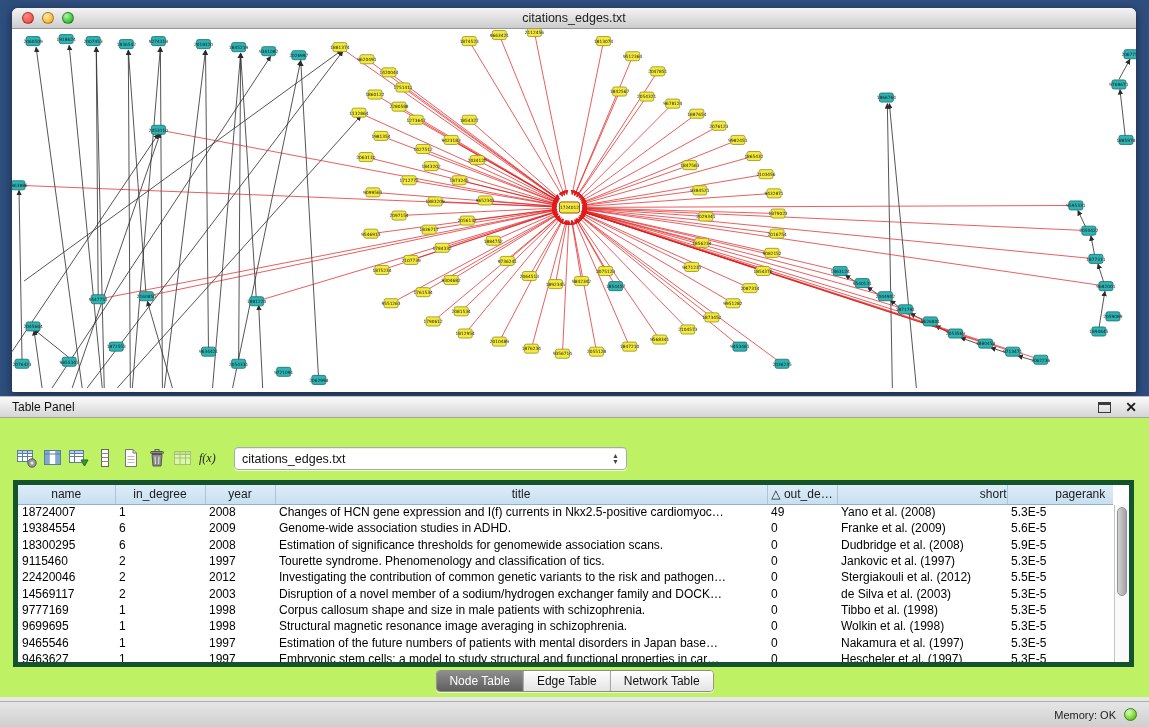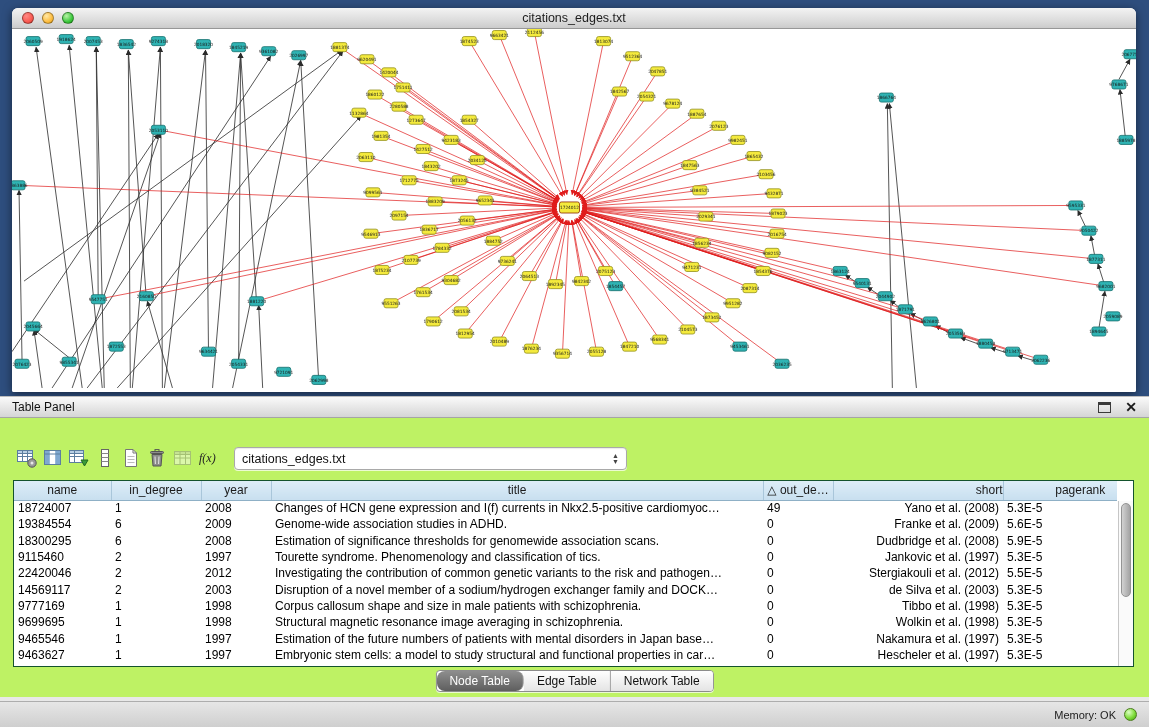--- a/index.html
+++ b/index.html
@@ -35,39 +35,39 @@
   .float-icon{width:13px;height:11px;border:1px solid #3a3a3a;border-top-width:3px;margin-right:14px;display:inline-block;}
   .close-icon{font-size:14px;font-weight:bold;color:#1a1a1a;line-height:1;cursor:default;}
 
   .toolbar{position:absolute;left:14px;top:46px;height:28px;display:flex;align-items:flex-end;gap:0;}
   .tool{width:26px;height:24px;display:inline-flex;align-items:center;justify-content:center;}
   .combo{display:flex;align-items:center;width:393px;height:23px;background:#fff;border:1px solid #a9a9a9;
     border-radius:4px;margin-left:12px;padding:0 7px;font-size:12.5px;color:#111;
     box-shadow:inset 0 1px 1px rgba(0,0,0,.08), 0 1px 0 rgba(255,255,255,.7);}
   .combo .arrows{margin-left:auto;display:flex;flex-direction:column;line-height:6px;font-size:7px;color:#444;text-align:center;}
 
-  .table-wrap{position:absolute;left:13px;right:15px;top:84px;height:187px;background:#fff;border:1px solid #14532d;overflow:hidden;}
+  .table-wrap{position:absolute;left:13px;right:15px;top:84px;height:187px;background:#fff;border:5px solid #14532d;overflow:hidden;}
   table{border-collapse:collapse;table-layout:fixed;width:calc(100% - 16px);}
   th{height:19px;font-weight:normal;font-size:12px;color:#1b1b1b;text-align:center;
      background:linear-gradient(#ddedf8,#c8dfef);border-right:1px solid #a9c6da;border-bottom:1px solid #8fb0c6;
      white-space:nowrap;overflow:hidden;}
   th:last-child{border-right:none;padding-left:40px;}
   td{height:16.3px;font-size:12px;color:#000;padding:0 4px;white-space:nowrap;overflow:hidden;}
   .col-name{width:97px;}.col-in_degree{width:90px;}.col-year{width:70px;}.col-title{width:492px;}
   .col-out_degree{width:70px;}.col-short{width:170px;text-align:right;}.col-pagerank{width:auto;}
-  td.col-short{text-align:right;}
+  td.col-short{text-align:left;}
   .vscroll{position:absolute;top:20px;right:0;bottom:0;width:15px;border-left:1px solid #c6c6c6;background:#fafafa;}
   .vthumb{position:absolute;left:2px;right:2px;top:2px;height:57%;border-radius:6px;
     background:linear-gradient(90deg,#d2d2d2,#a3a3a3);border:1px solid #949494;}
 
   .tabs{position:absolute;left:50%;transform:translateX(-50%);top:274px;display:inline-flex;
     border:1px solid #8c8c8c;border-radius:4px;overflow:hidden;background:#fff;box-shadow:0 1px 0 rgba(255,255,255,.7);}
   .tab{padding:3px 13px;font-size:12px;color:#111;background:linear-gradient(#ffffff,#e4e4e4);border-right:1px solid #9a9a9a;}
   .tab:last-child{border-right:none;}
-  .tab.selected{background:linear-gradient(#8e8e8e,#5e5e5e);color:#fff;border-radius:8px;}
+  .tab.selected{background:linear-gradient(#8e8e8e,#5e5e5e);color:#fff;}
 
   
   .statusbar{position:absolute;left:0;top:701px;width:1149px;height:26px;background:linear-gradient(#e6e6e6,#cfcfcf);
     border-top:1px solid #adadad;display:flex;align-items:center;justify-content:flex-end;padding:0 12px;gap:8px;}
   .mem-label{font-size:11px;color:#222;}
   .mem-dot{width:13px;height:13px;border-radius:50%;border:1px solid #4a7d1c;
     background:radial-gradient(circle at 35% 30%, #dcffc4, #7fdc3a 55%, #3f9e12);}
 </style>
 </head>
 <body>

